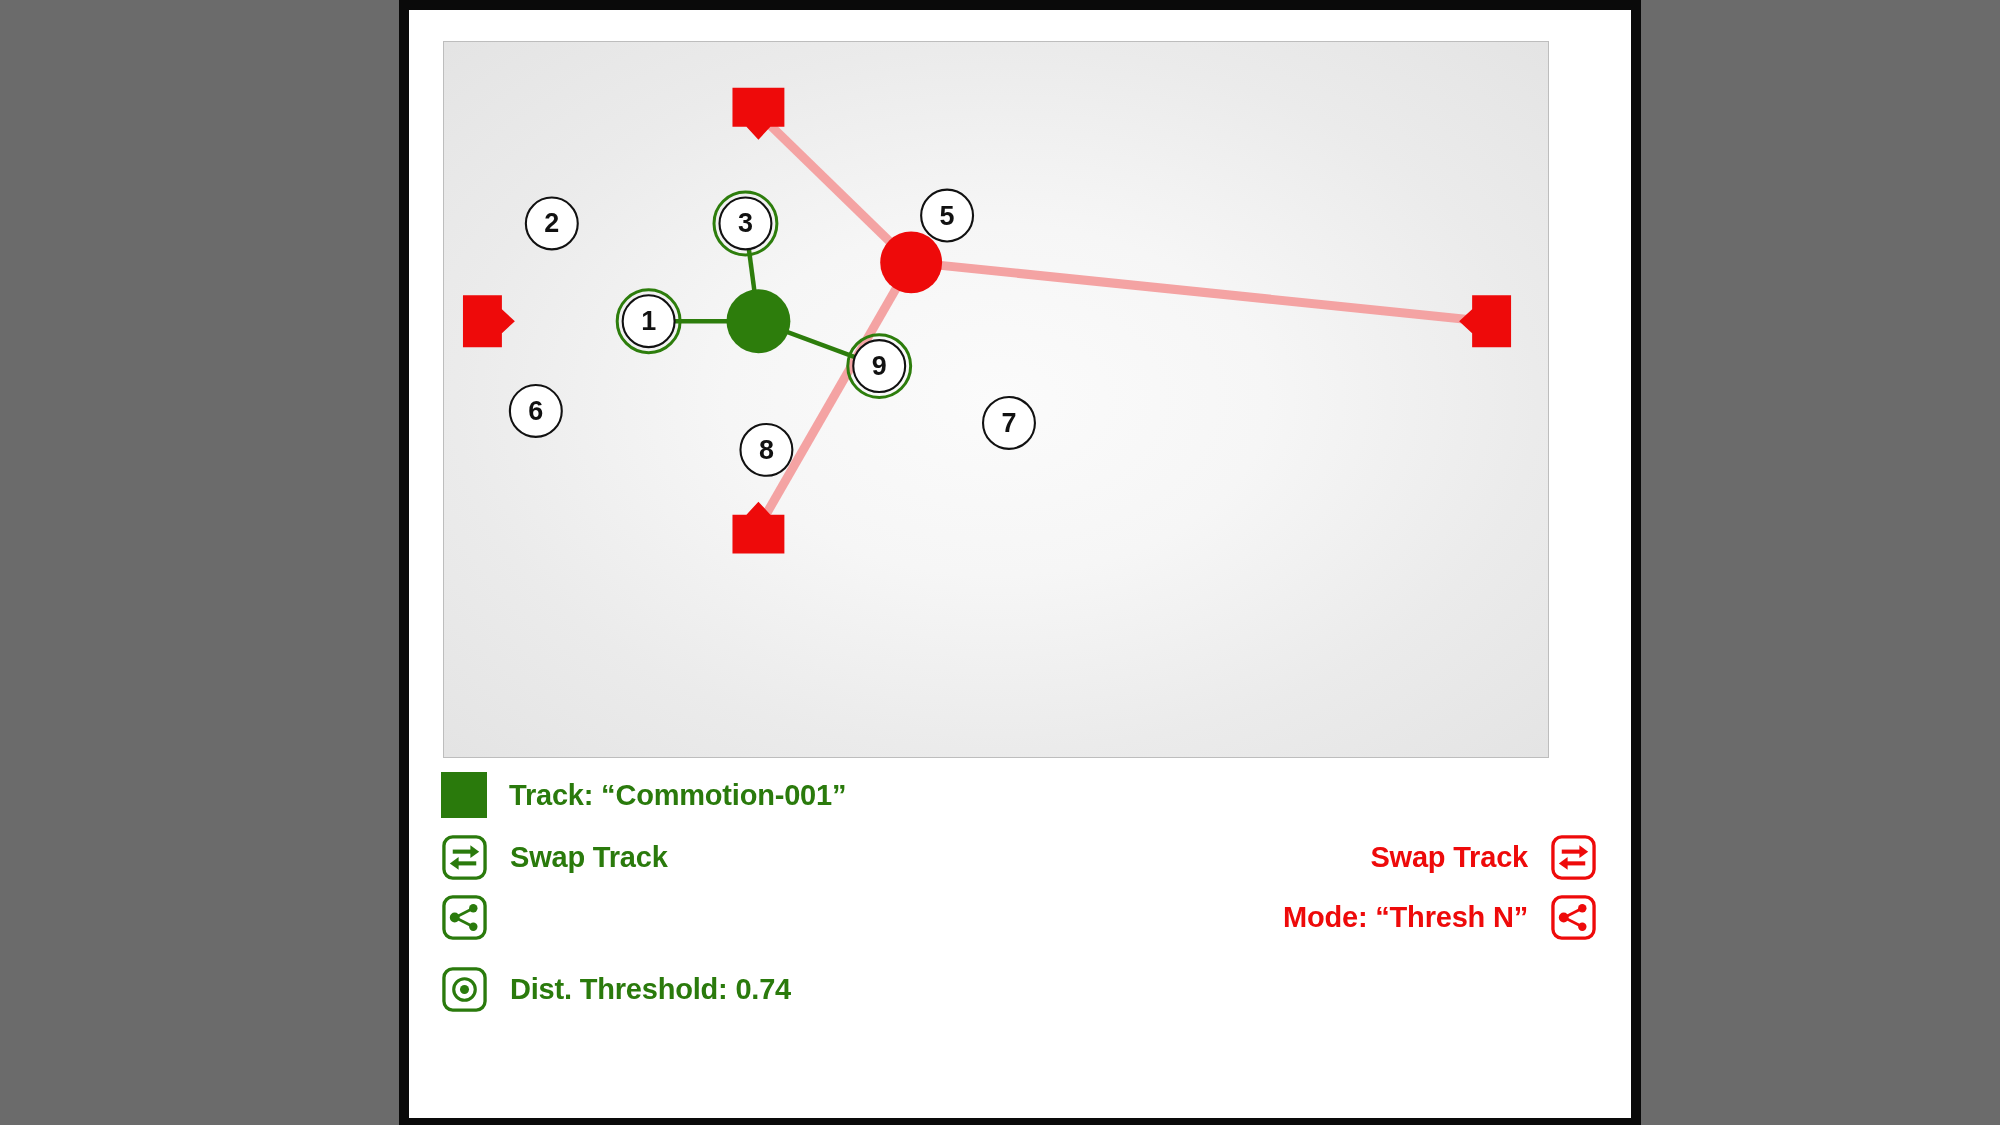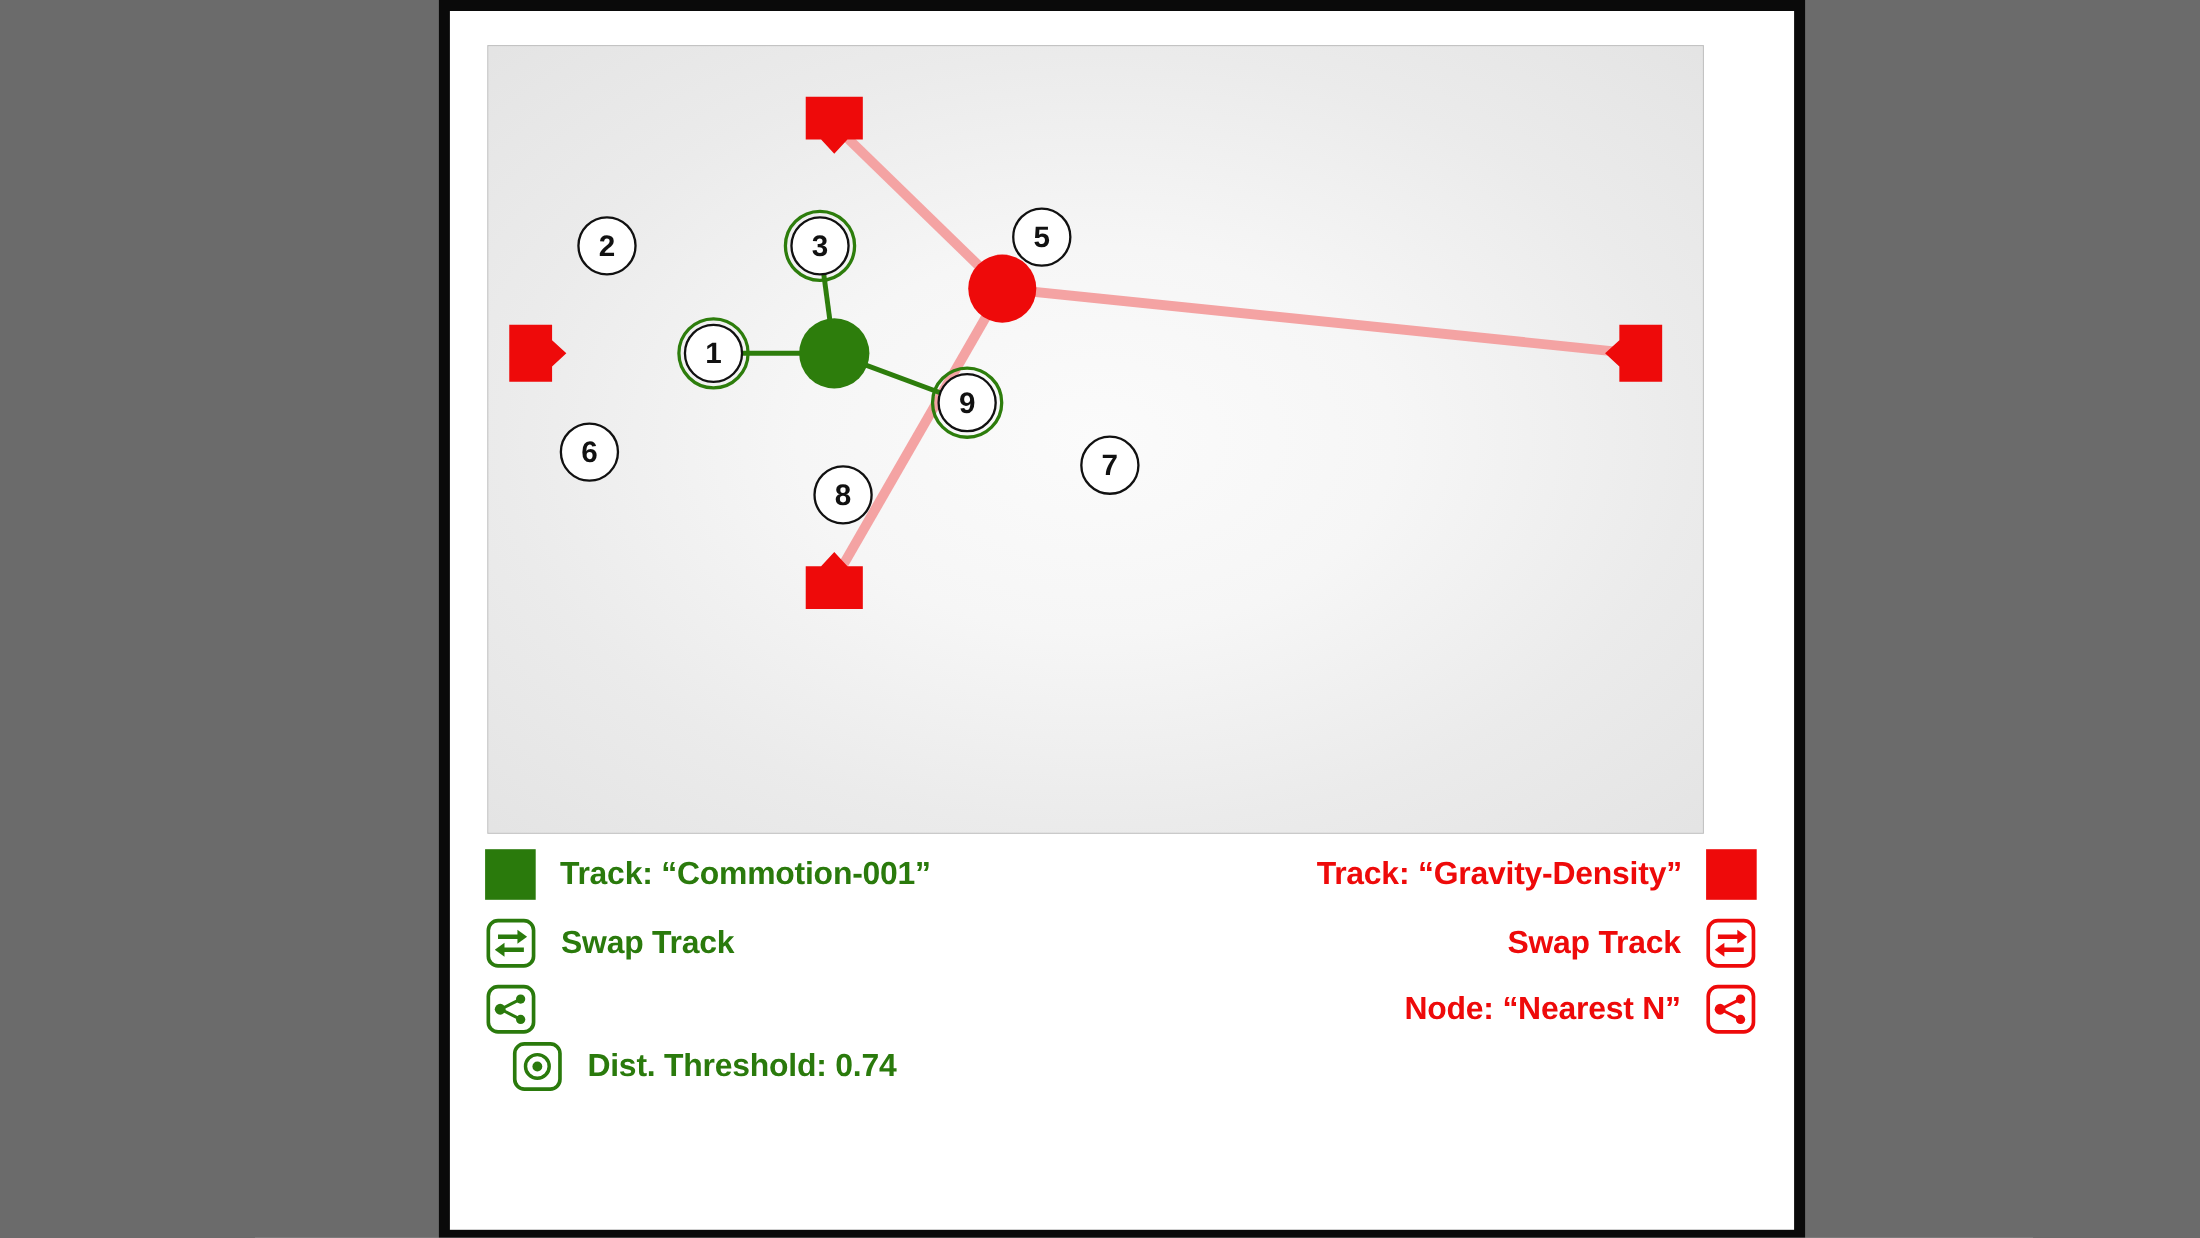--- a/index.html
+++ b/index.html
@@ -122,21 +122,21 @@
     width: 47px;
     height: 47px;
     display: inline-block;
     flex: 0 0 auto;
   }
   .icon-box svg { display: block; width: 47px; height: 47px; }
 
   .row0 { top: 2px; }
   .row1 { top: 64px; }
   .row2 { top: 124px; }
-  .row3 { top: 176px; margin-left: 24px; }
+  .row3 { top: 196px; }
 </style>
 </head>
 <body>
 
 <div id="app">
 
   <div class="window-frame"></div>
   <div class="window-inner"></div>
 
   <div class="graph-canvas">
@@ -191,24 +191,20 @@
       </svg>
   </div>
 
   <div class="legend">
 
     <div class="legend-row row0">
       <div class="legend-left">
         <div class="swatch green"></div>
         <div class="legend-label green">Track: “Commotion-001”</div>
       </div>
-      <div class="legend-right">
-        <div class="legend-label red">Track: “Gravity-Density”</div>
-        <div class="swatch red"></div>
-      </div>
     </div>
 
     <div class="legend-row row1">
       <div class="legend-left">
         <span class="icon-box">
           <svg viewBox="0 0 48 48">
             <rect x="3" y="3" width="42" height="42" rx="9" ry="9" fill="none" stroke="#2a7a0c" stroke-width="3.4"></rect>
             <path d="M12 18 H32" stroke="#2a7a0c" stroke-width="4.2" fill="none" stroke-linecap="butt"></path>
             <path d="M30 11.5 L39 18 L30 24.5 Z" fill="#2a7a0c"></path>
             <path d="M36 30 H16" stroke="#2a7a0c" stroke-width="4.2" fill="none" stroke-linecap="butt"></path>
@@ -238,21 +234,21 @@
             <rect x="3" y="3" width="42" height="42" rx="9" ry="9" fill="none" stroke="#2a7a0c" stroke-width="3.4"></rect>
             <line x1="14.5" y1="24" x2="32" y2="15" stroke="#2a7a0c" stroke-width="2.8"></line>
             <line x1="14.5" y1="24" x2="32" y2="33" stroke="#2a7a0c" stroke-width="2.8"></line>
             <circle cx="14" cy="24" r="5" fill="#2a7a0c"></circle>
             <circle cx="33" cy="14.5" r="4.3" fill="#2a7a0c"></circle>
             <circle cx="33" cy="33.5" r="4.3" fill="#2a7a0c"></circle>
           </svg>
         </span>
       </div>
       <div class="legend-right">
-        <div class="legend-label red">Node: “Nearest N”</div>
+        <div class="legend-label red">Mode: “Thresh N”</div>
         <span class="icon-box">
           <svg viewBox="0 0 48 48">
             <rect x="3" y="3" width="42" height="42" rx="9" ry="9" fill="none" stroke="#ee0a0a" stroke-width="3.4"></rect>
             <line x1="14.5" y1="24" x2="32" y2="15" stroke="#ee0a0a" stroke-width="2.8"></line>
             <line x1="14.5" y1="24" x2="32" y2="33" stroke="#ee0a0a" stroke-width="2.8"></line>
             <circle cx="14" cy="24" r="5" fill="#ee0a0a"></circle>
             <circle cx="33" cy="14.5" r="4.3" fill="#ee0a0a"></circle>
             <circle cx="33" cy="33.5" r="4.3" fill="#ee0a0a"></circle>
           </svg>
         </span>

